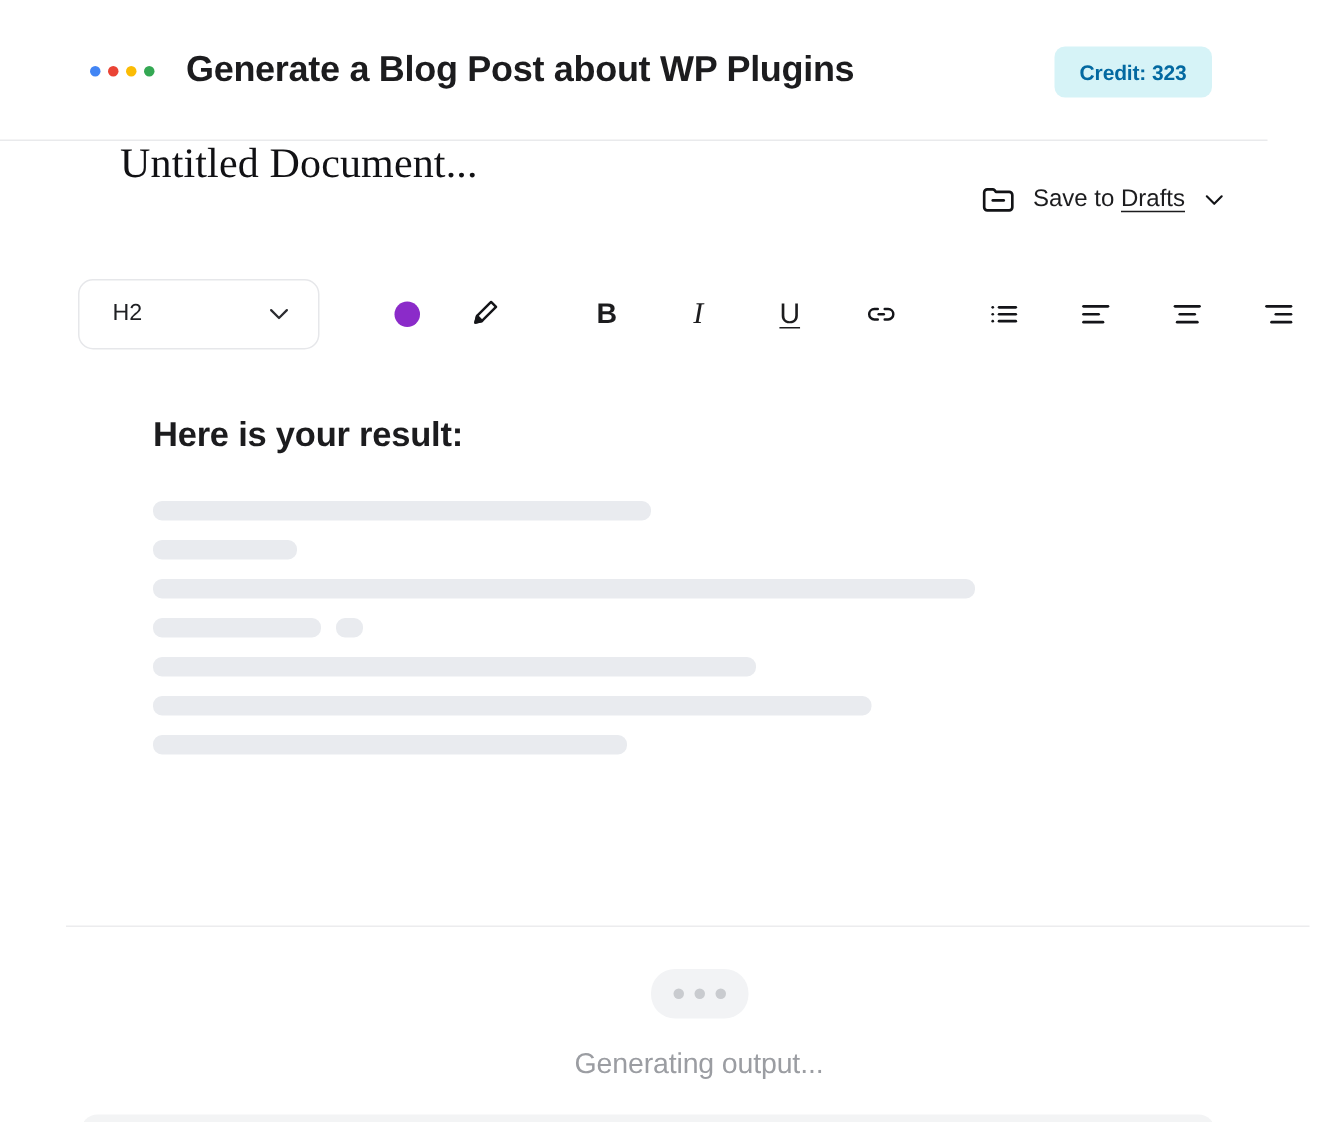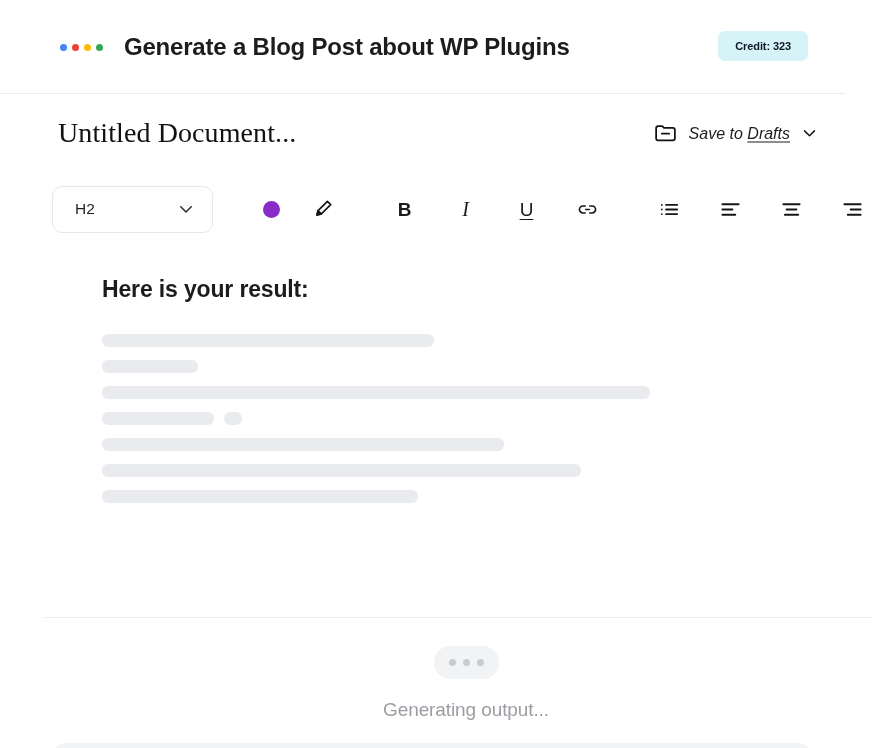--- a/index.html
+++ b/index.html
@@ -53,35 +53,34 @@
     color: #1c1c1e;
     letter-spacing: -0.2px;
     white-space: nowrap;
   }
 
   .credit-badge {
     position: absolute;
     right: 70px;
     top: 31px;
     background: #d6f3f7;
-    color: #0f172a;
-    font-size: 11px;
+    color: #0369a1;
+    font-size: 14px;
     font-weight: 700;
     padding: 9px 17px;
     border-radius: 7px;
     letter-spacing: -0.1px;
   }
 
   
   .doc-header {
     position: relative;
     height: 78px;
-    padding: 0 0 0 58px;
-    display: flex;
-    align-items: center;
+    padding: 0 0 0 80px;
+    display: flex;
   }
 
   .doc-title {
     font-family: "Liberation Serif", serif;
     font-size: 28px;
     font-weight: 400;
     color: #111114;
     letter-spacing: 0.1px;
   }
 
@@ -93,21 +92,20 @@
     display: flex;
     align-items: center;
     gap: 11px;
     cursor: pointer;
   }
   .save-to .label {
     font-size: 16px;
     color: #1c1c1e;
     font-weight: 400;
     white-space: nowrap;
-    font-style: italic;
   }
   .save-to .label u {
     text-decoration: underline;
     text-underline-offset: 3px;
   }
 
   
   .toolbar {
     display: flex;
     align-items: center;

